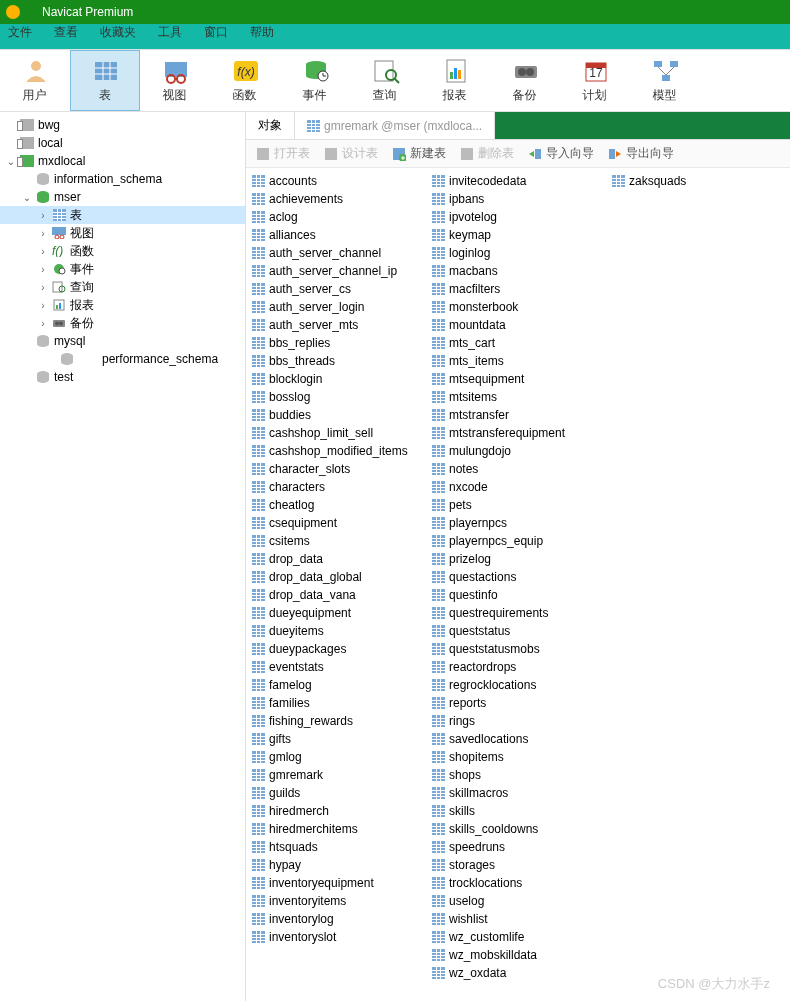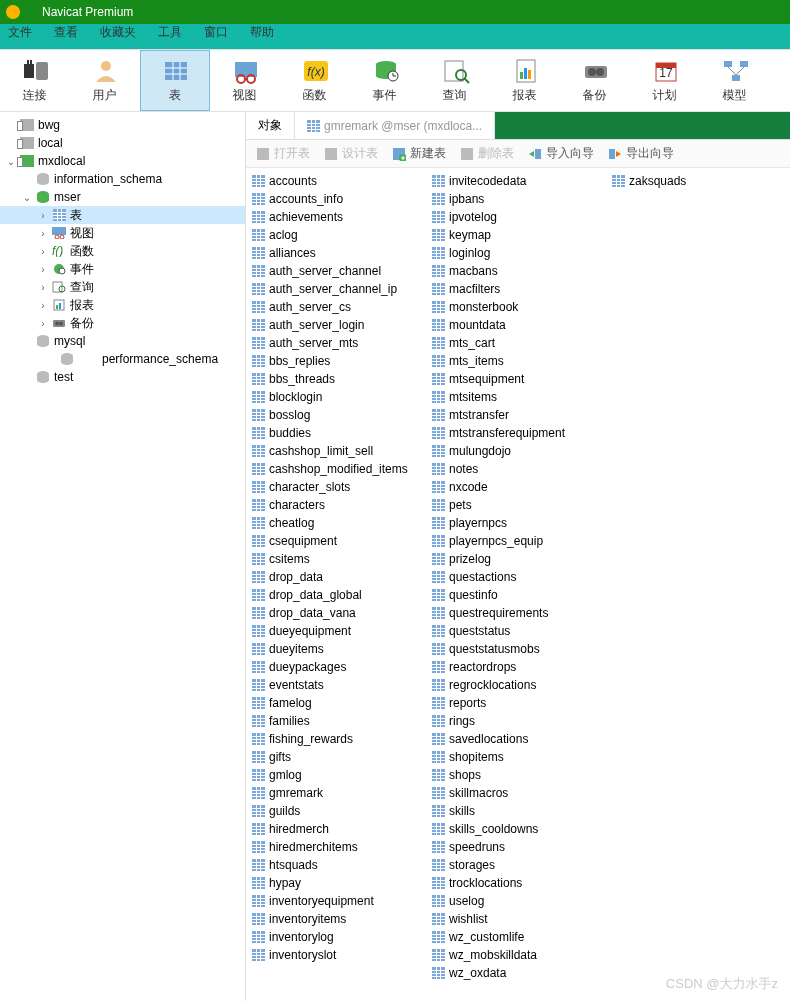--- a/index.html
+++ b/index.html
@@ -34,52 +34,41 @@
 .titem { display:flex; align-items:center; height:18px; gap:4px; padding-left:2px; }
 .grid-icon { width:13px; height:12px; background:#7aa8d8; display:inline-block; position:relative; }
 .grid-icon::before, .grid-icon::after { content:""; position:absolute; background:#fff; }
 .grid-icon::before { top:3px; left:0; right:0; height:1px; box-shadow:0 3px 0 #fff, 0 6px 0 #fff; }
 .grid-icon::after { left:4px; top:0; bottom:0; width:1px; box-shadow:4px 0 0 #fff; }
 .db-icon-off { width:12px; height:12px; border-radius:6px/3px; background:#bbb; display:inline-block; }
 .db-icon-on { width:12px; height:12px; border-radius:6px/3px; background:#4caf50; display:inline-block; }
 .conn-icon { width:14px; height:12px; background:#4caf50; display:inline-block; position:relative; }
 .conn-icon.off { background:#b0b0b0; }
 .conn-icon::after { content:""; position:absolute; left:-3px; top:2px; width:4px; height:8px; background:#fff; border:1px solid #888; }
-.watermark { position:absolute; right:12px; bottom:8px; color:#ccc; font-size:13px; }
+.watermark { position:absolute; right:20px; bottom:8px; color:#ccc; font-size:13px; }
 svg { display:block; }
 </style>
 </head>
 <body>
 
 <div class="titlebar">
   <span class="logo"></span>
   <span>Navicat Premium</span>
 </div>
 
 <div class="menubar">
   <span>文件</span>
   <span>查看</span>
   <span>收藏夹</span>
   <span>工具</span>
   <span>窗口</span>
   <span>帮助</span>
 </div>
 
 <div class="toolbar" id="toolbar">
-    <div class="tool-item">
-      <div class="icon">
-        <svg width="30" height="26">
-          <rect x="3" y="6" width="10" height="14" fill="#333"></rect>
-          <rect x="15" y="4" width="12" height="18" fill="#888" rx="2"></rect>
-          <rect x="6" y="2" width="2" height="5" fill="#333"></rect>
-          <rect x="9" y="2" width="2" height="5" fill="#333"></rect>
-        </svg>
-      </div>
-      <div class="lbl">连接</div>
-    </div>
     <div class="tool-item">
       <div class="icon">
         <svg width="30" height="26">
           <circle cx="15" cy="8" r="5" fill="#f0c089"></circle>
           <path d="M5 24 Q15 12 25 24 Z" fill="#f0c089"></path>
         </svg>
       </div>
       <div class="lbl">用户</div>
     </div>
     <div class="tool-item active">
@@ -377,24 +366,20 @@
       </div>
     <div class="tables-area">
       <div class="tables-cols">
         <div class="tcol" id="col1">
             <div class="titem">
               <span class="grid-icon"></span>
               <span>accounts</span>
             </div>
             <div class="titem">
               <span class="grid-icon"></span>
-              <span>accounts_info</span>
-            </div>
-            <div class="titem">
-              <span class="grid-icon"></span>
               <span>achievements</span>
             </div>
             <div class="titem">
               <span class="grid-icon"></span>
               <span>aclog</span>
             </div>
             <div class="titem">
               <span class="grid-icon"></span>
               <span>alliances</span>
             </div>

